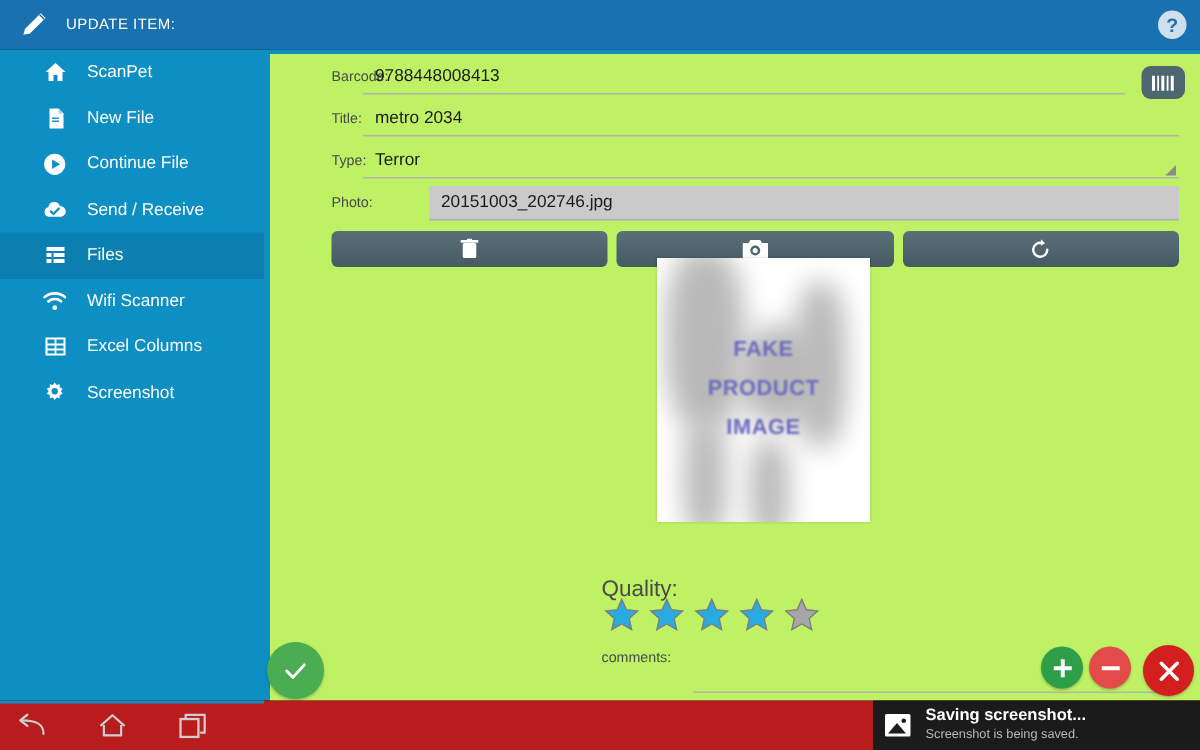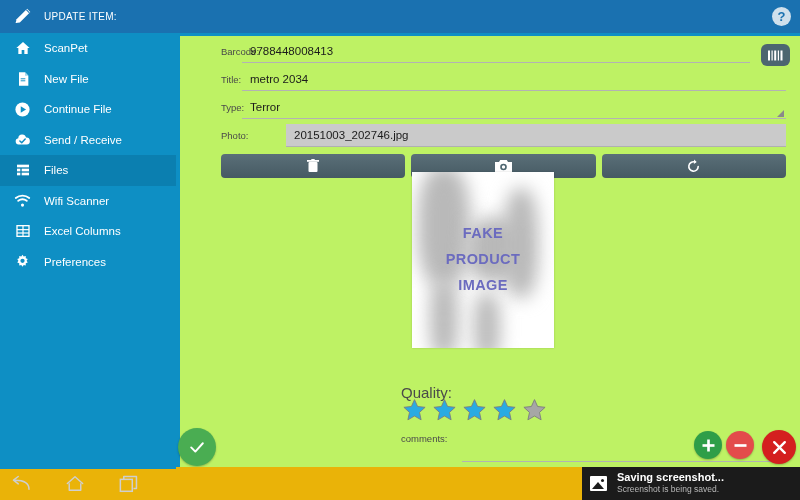--- a/index.html
+++ b/index.html
@@ -30,21 +30,21 @@
     line-height: 1;
   }
 
   
   .sidebar {
     position: absolute; left: 0; top: 33px; width: 176px; height: 434px;
     background: #0e8fc4;
   }
   .side-item {
     height: 30.5px; display: flex; align-items: center;
-    padding-left: 14px; color: #ffffff; font-size: 11.5px;
+    padding-left: 28px; color: #ffffff; font-size: 11.5px;
   }
   .side-item.selected { background: #0b7fb0; }
   .side-icon { width: 17px; height: 17px; flex: none; margin-right: 13px;
                display: flex; align-items: center; justify-content: center; }
   .side-icon svg { display: block; }
   .side-label { white-space: nowrap; }
 
   
   .main {
     position: absolute; left: 176px; top: 33px; width: 624px; height: 434px;
@@ -83,21 +83,21 @@
 
   .btn-row { display: flex; gap: 6px; margin: 6px 14px 0 41px; }
   .act-btn {
     flex: 1; height: 24px; border-radius: 4px;
     background: linear-gradient(#5a6f78, #465a63);
     display: flex; align-items: center; justify-content: center;
   }
 
   
   .photo-wrap {
-    position: absolute; left: 232px; top: 136px;
+    position: absolute; left: 258px; top: 136px;
     width: 142px; height: 176px; background: #ffffff;
     display: flex; align-items: center; justify-content: center;
     box-shadow: 0 0 2px rgba(0,0,0,.18);
   }
   .photo-blur {
     position: absolute; inset: 0; overflow: hidden;
   }
   .blob { position: absolute; background: #b9b9b9; filter: blur(9px); border-radius: 40%; }
   .fake-text {
     position: relative; text-align: center;
@@ -122,21 +122,21 @@
     box-shadow: 0 1px 2px rgba(0,0,0,.25);
   }
   .fab-ok  { left: 178px; top: 428px; width: 38px; height: 38px; background: #4aad52; }
   .fab-plus{ left: 694px; top: 431px; width: 28px; height: 28px; background: #2e9e48; }
   .fab-min { left: 726px; top: 431px; width: 28px; height: 28px; background: #e34b4b; }
   .fab-x   { left: 762px; top: 430px; width: 34px; height: 34px; background: #d41f1f; }
 
   
   .navbar {
     position: absolute; left: 0; top: 467px; width: 800px; height: 33px;
-    background: #eab308;
+    background: #b91c1c;
   }
   .nav-accent { position: absolute; left: 0; top: 0; width: 176px; height: 2px; background: #0e8fc4; }
   .nav-btns { position: absolute; left: 8px; top: 4px; display: flex; gap: 29px; }
   .nav-btn { width: 25px; height: 25px; display: flex; align-items: center; justify-content: center; }
   .notif {
     position: absolute; right: 0; top: 0; width: 218px; height: 33px;
     background: #1b1b1b; display: flex; align-items: center; padding-left: 8px;
   }
   .notif-icon {
     width: 17px; height: 15px; flex: none; background: #ffffff;
@@ -252,21 +252,21 @@
       <span class="side-label">Excel Columns</span>
     </div>
 
     <div class="side-item">
       <span class="side-icon">
         <svg width="17" height="17" viewBox="0 0 24 24">
           <path d="M12 2.6 L13.7 5.1 L16.6 4.4 L16.6 7.4 L19.4 8.6 L17.8 11 L19.4 13.4 L16.6 14.6 L16.6 17.6 L13.7 16.9 L12 19.4 L10.3 16.9 L7.4 17.6 L7.4 14.6 L4.6 13.4 L6.2 11 L4.6 8.6 L7.4 7.4 L7.4 4.4 L10.3 5.1 Z" fill="#ffffff"></path>
           <circle cx="12" cy="11" r="3" fill="#0e8fc4"></circle>
         </svg>
       </span>
-      <span class="side-label">Preferences</span>
+      <span class="side-label">Screenshot</span>
     </div>
   </div>
 
   <div class="main">
     <div class="main-inner">
 
       <div class="row">
         <div class="row-label">Barcode:</div>
         <div class="field with-scan">9788448008413</div>
       </div>

